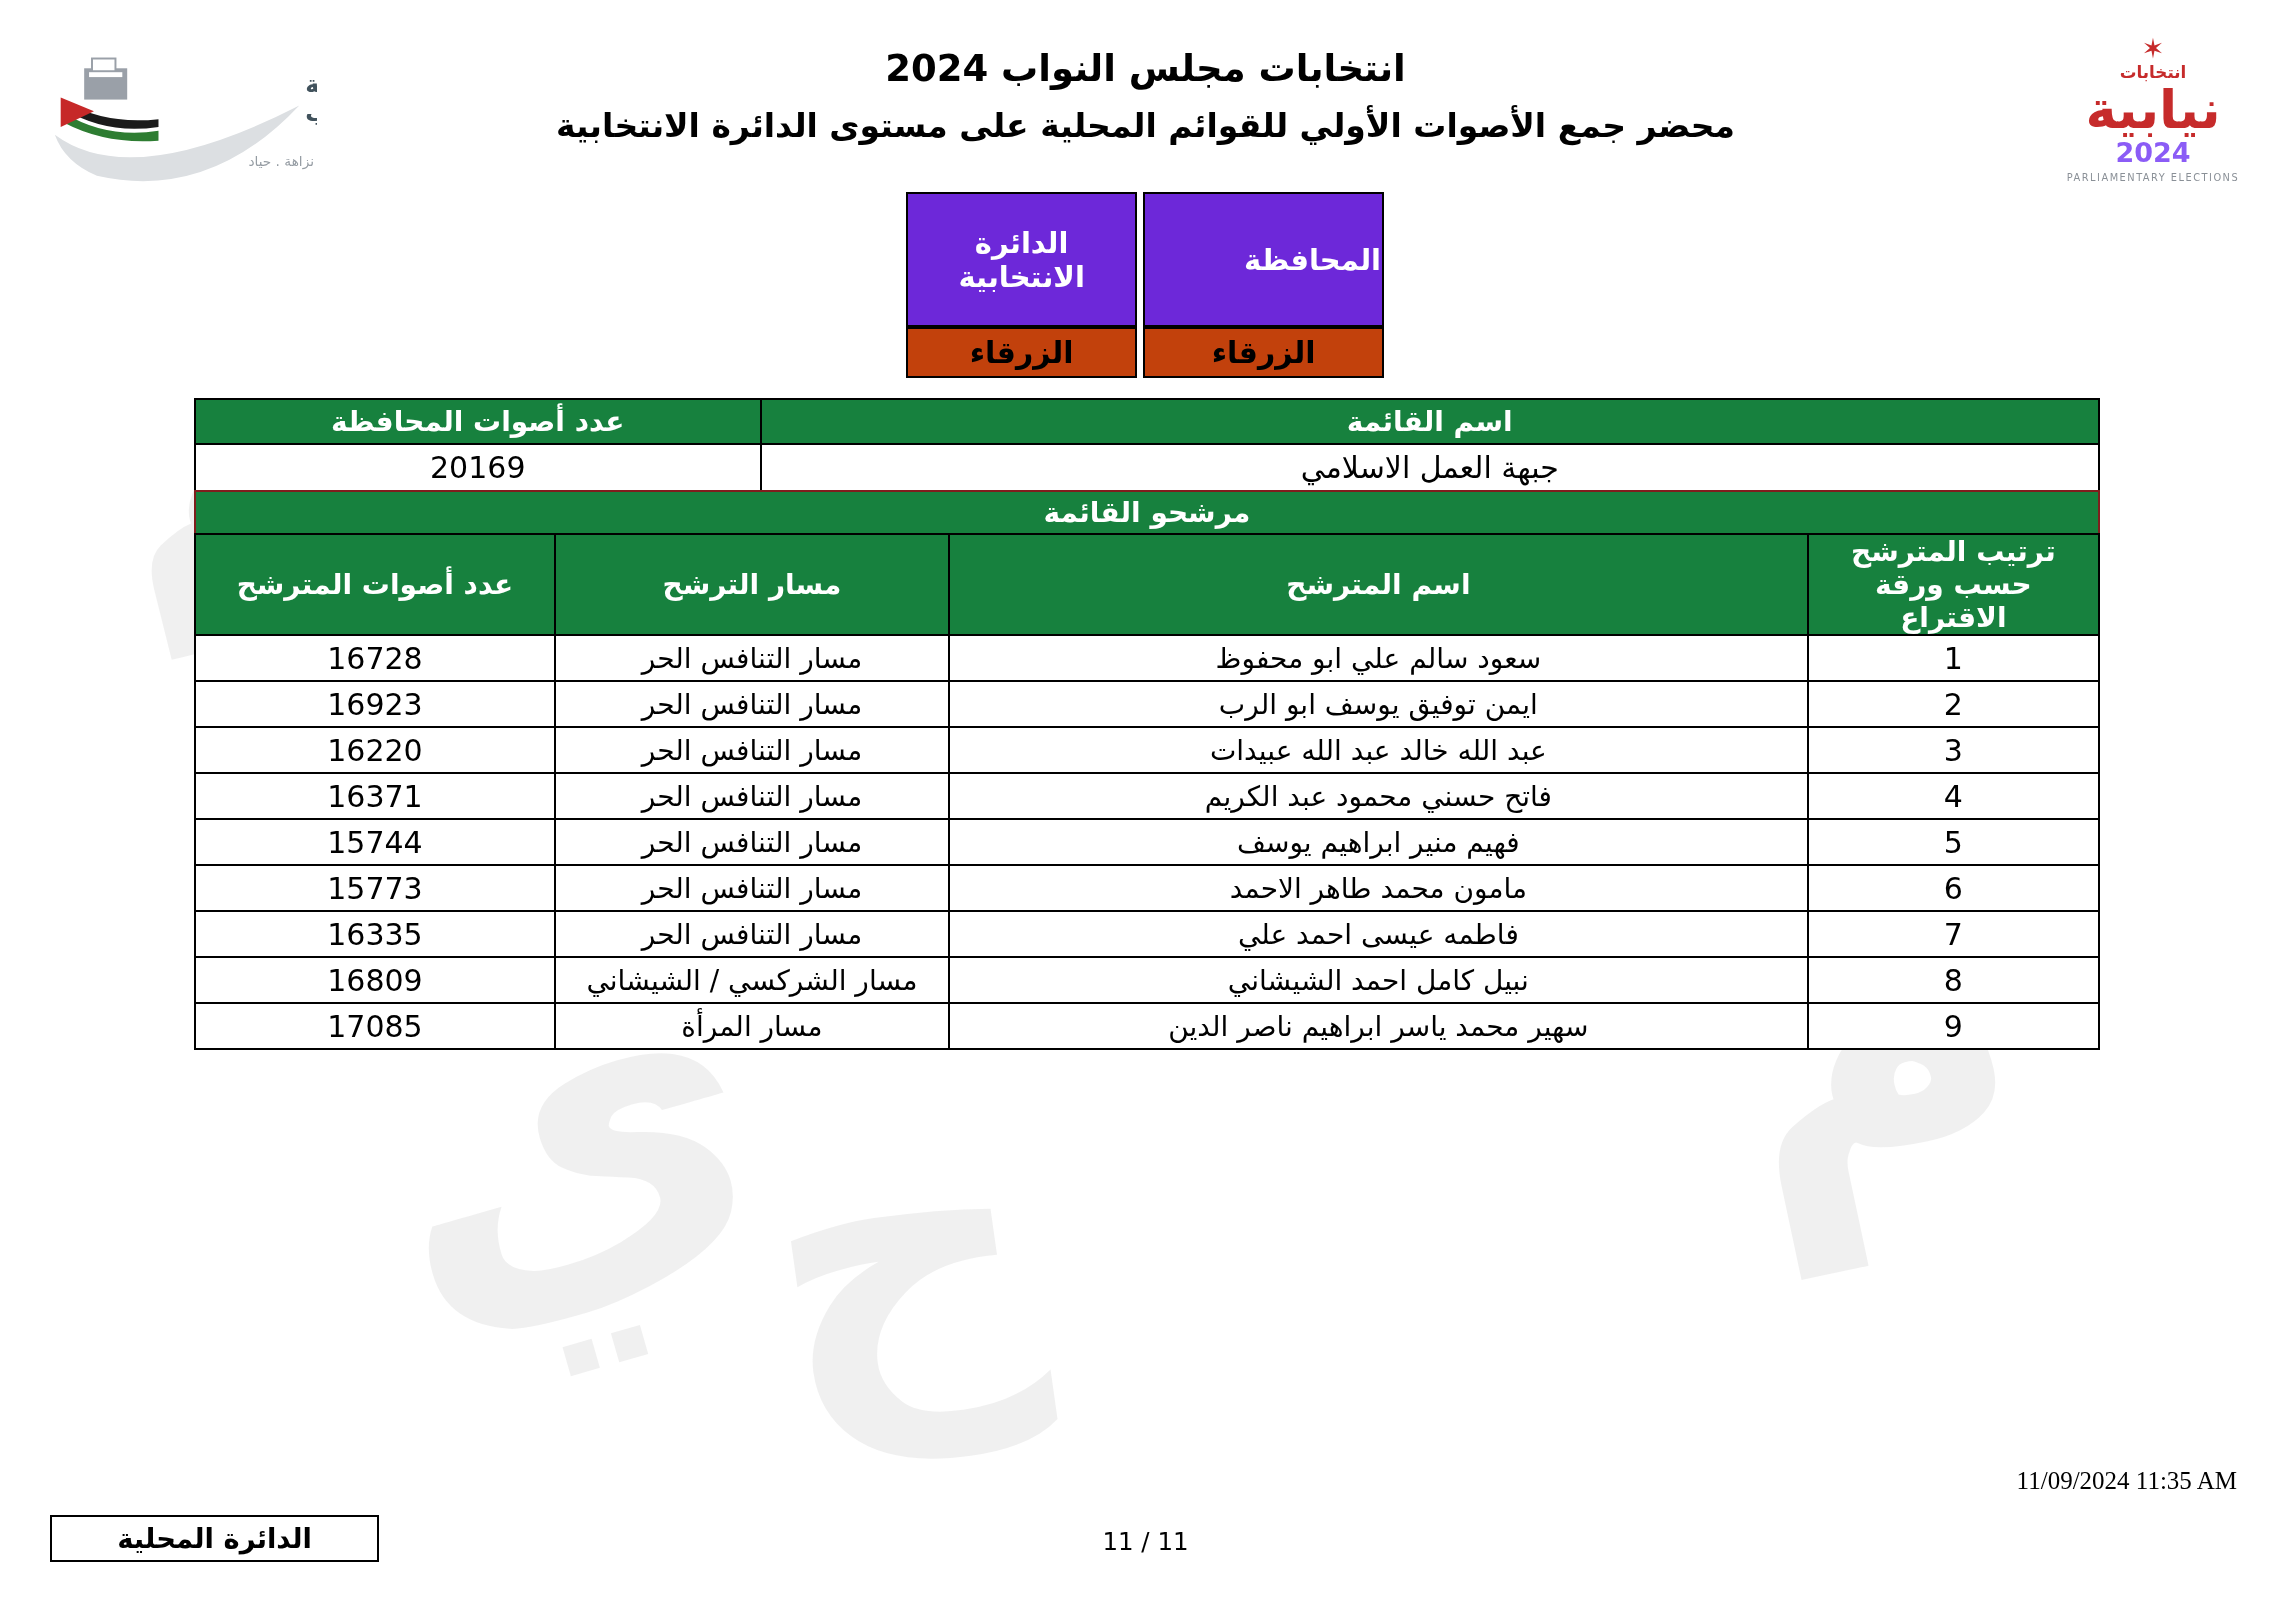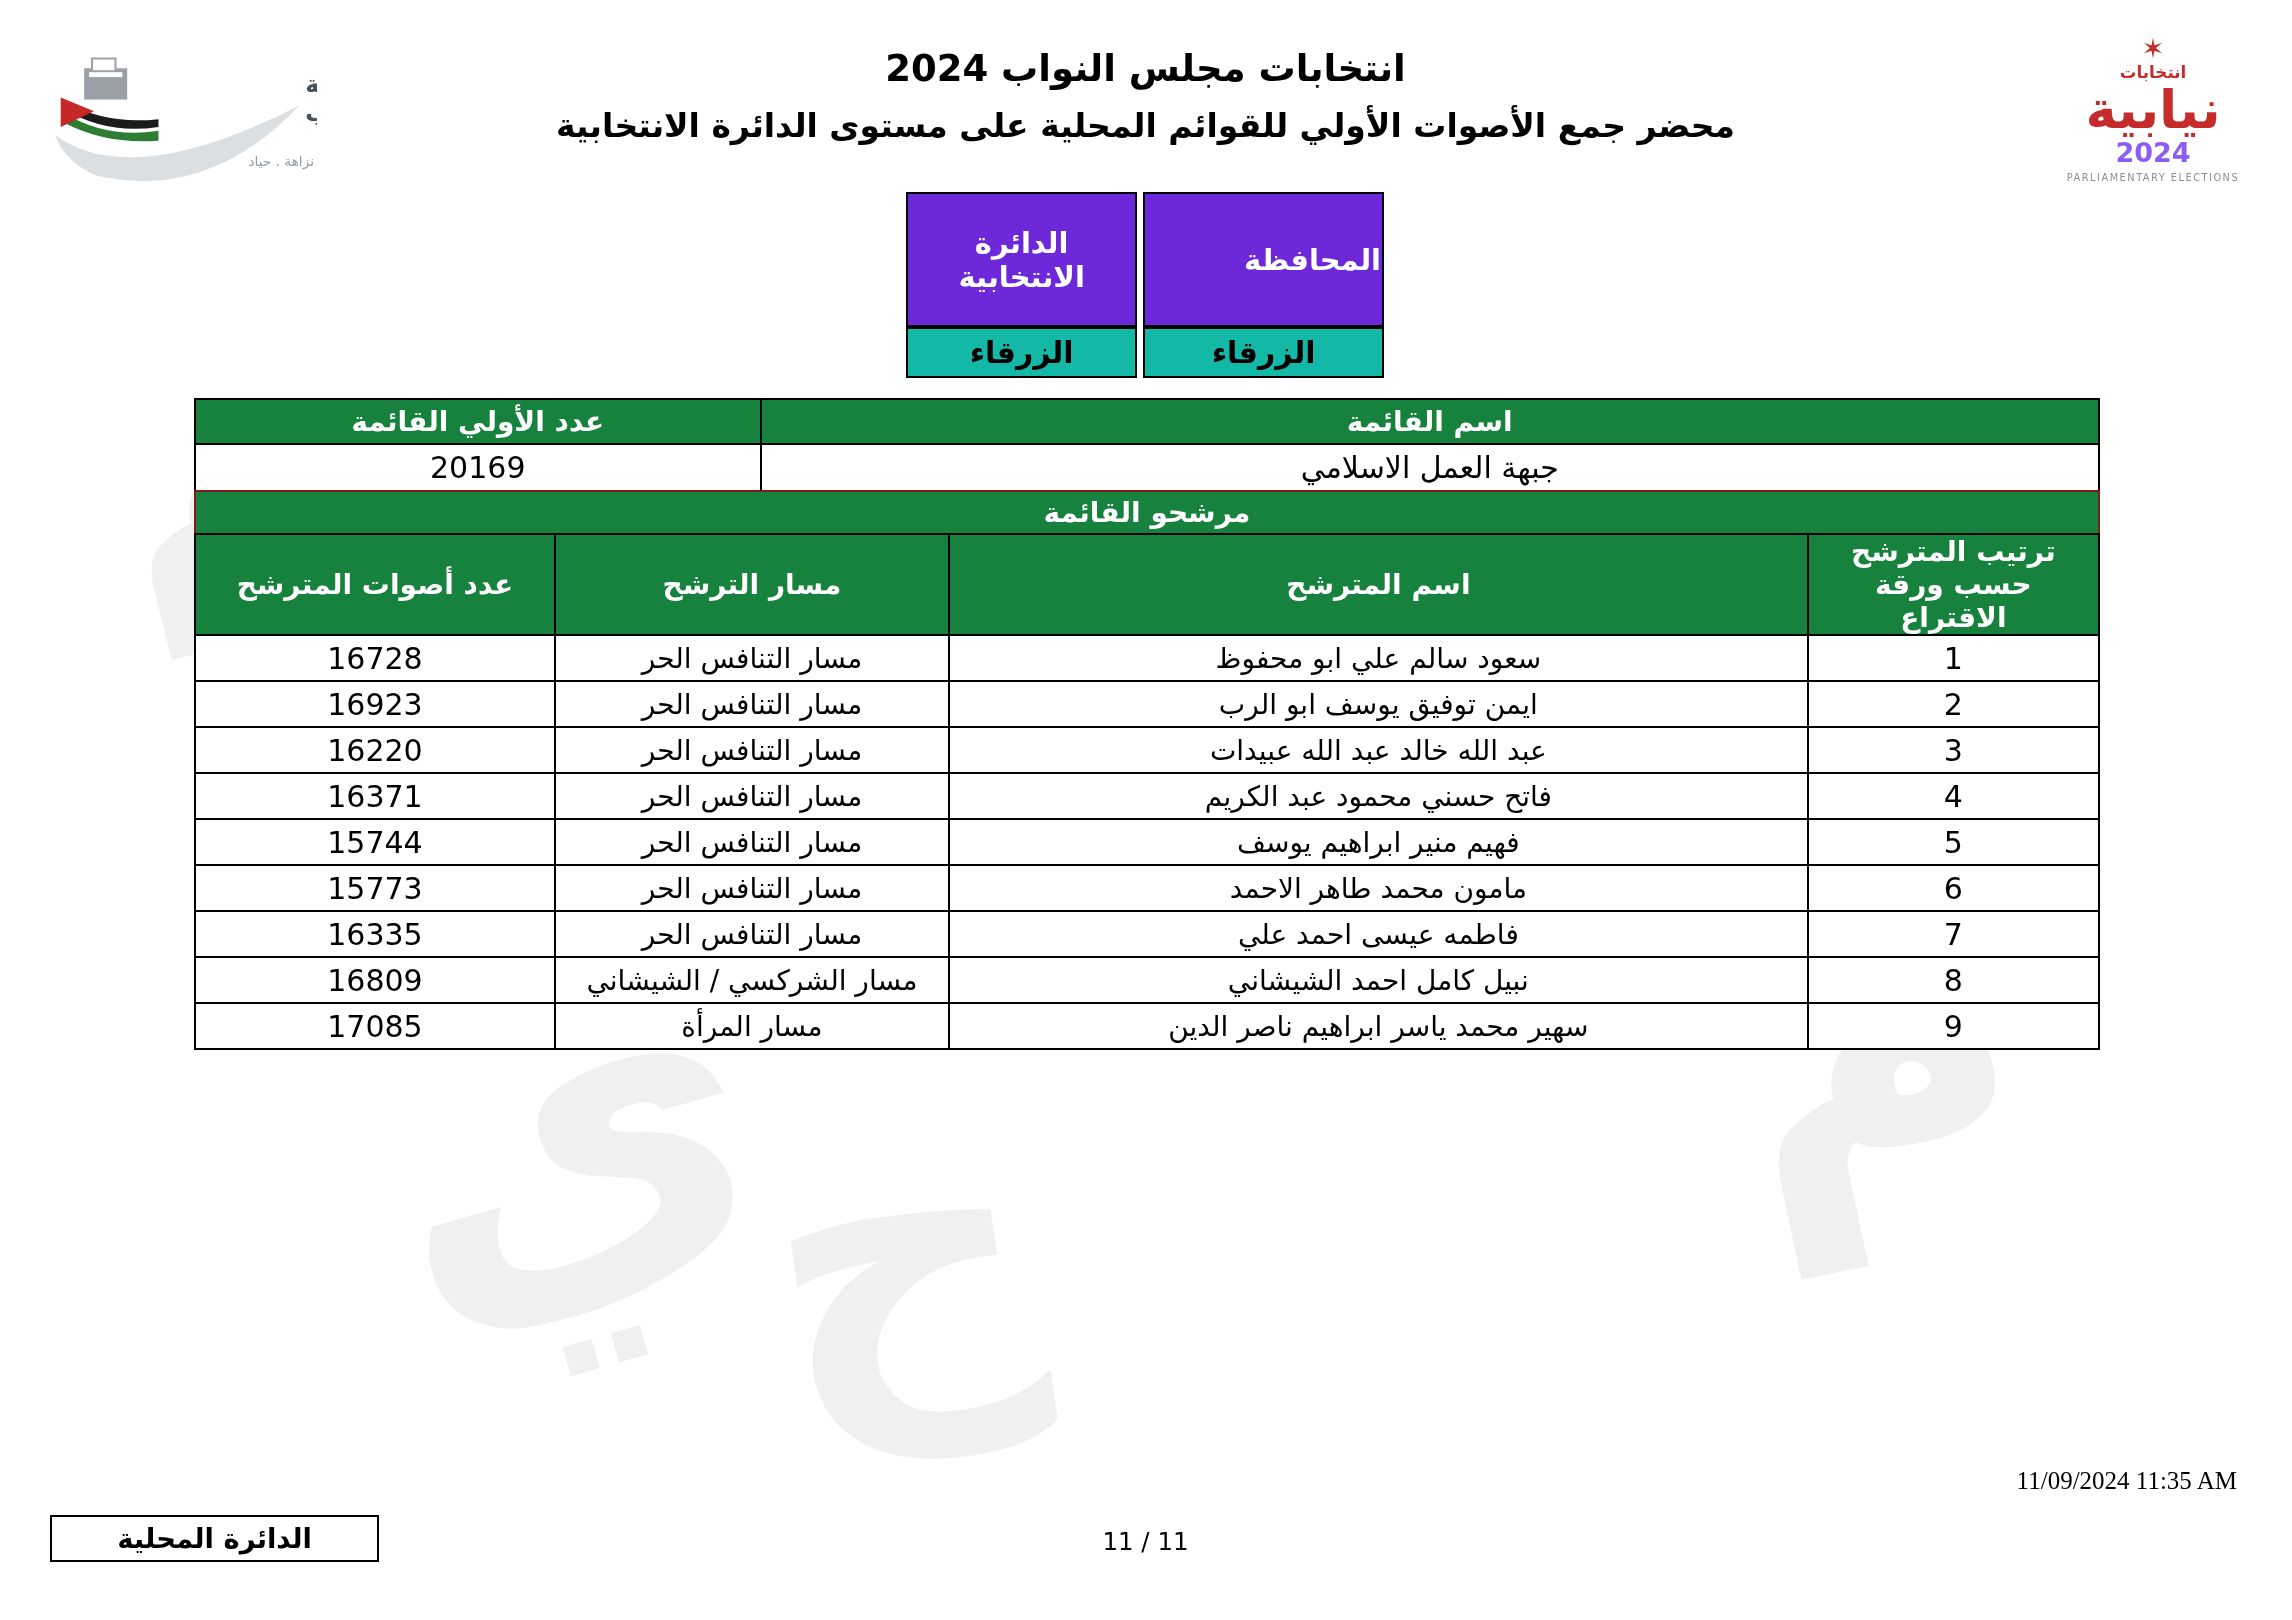--- a/index.html
+++ b/index.html
@@ -35,21 +35,21 @@
     position: absolute; top: 192px; right: 902px; width: 490px;
     border-collapse: separate; border-spacing: 6.9px 0;
     table-layout: fixed; z-index: 3;
   }
   .loc-table th {
     background: #6d28d9; color: #fff; font-weight: bold;
     border: 2px solid #000; height: 135px; font-size: 29px;
     vertical-align: middle; text-align: center;
   }
   .loc-table td {
-    background: #14b8a6; border: 2px solid #000; height: 51px;
+    background: #c2410c; border: 2px solid #000; height: 51px;
     font-size: 30px; font-weight: bold; text-align: center; vertical-align: middle;
   }
 
   
   .stack { position: absolute; top: 398px; right: 192px; width: 1906px; z-index: 3; }
   .stack table { width: 100%; border-collapse: collapse; table-layout: fixed; background: #fff; }
   .stack th, .stack td { border: 2px solid #000; vertical-align: middle; }
   .green-cell { background: #17813e; color: #fff; font-weight: bold; text-align: center; }
 
   .list-table th { height: 45px; font-size: 28px; }
@@ -153,21 +153,21 @@
   <div class="stack">
 
     <table class="list-table">
       <colgroup>
           <col style="width:70.3%">
           <col style="width:29.7%">
         </colgroup>
       <tbody>
         <tr>
           <th class="green-cell">اسم القائمة</th>
-          <th class="green-cell">عدد الأولي القائمة</th>
+          <th class="green-cell">عدد أصوات المحافظة</th>
         </tr>
         <tr>
           <td>جبهة العمل الاسلامي</td>
           <td>20169</td>
         </tr>
       </tbody>
     </table>
 
     <div class="cand-title-bar">مرشحو القائمة</div>
 

